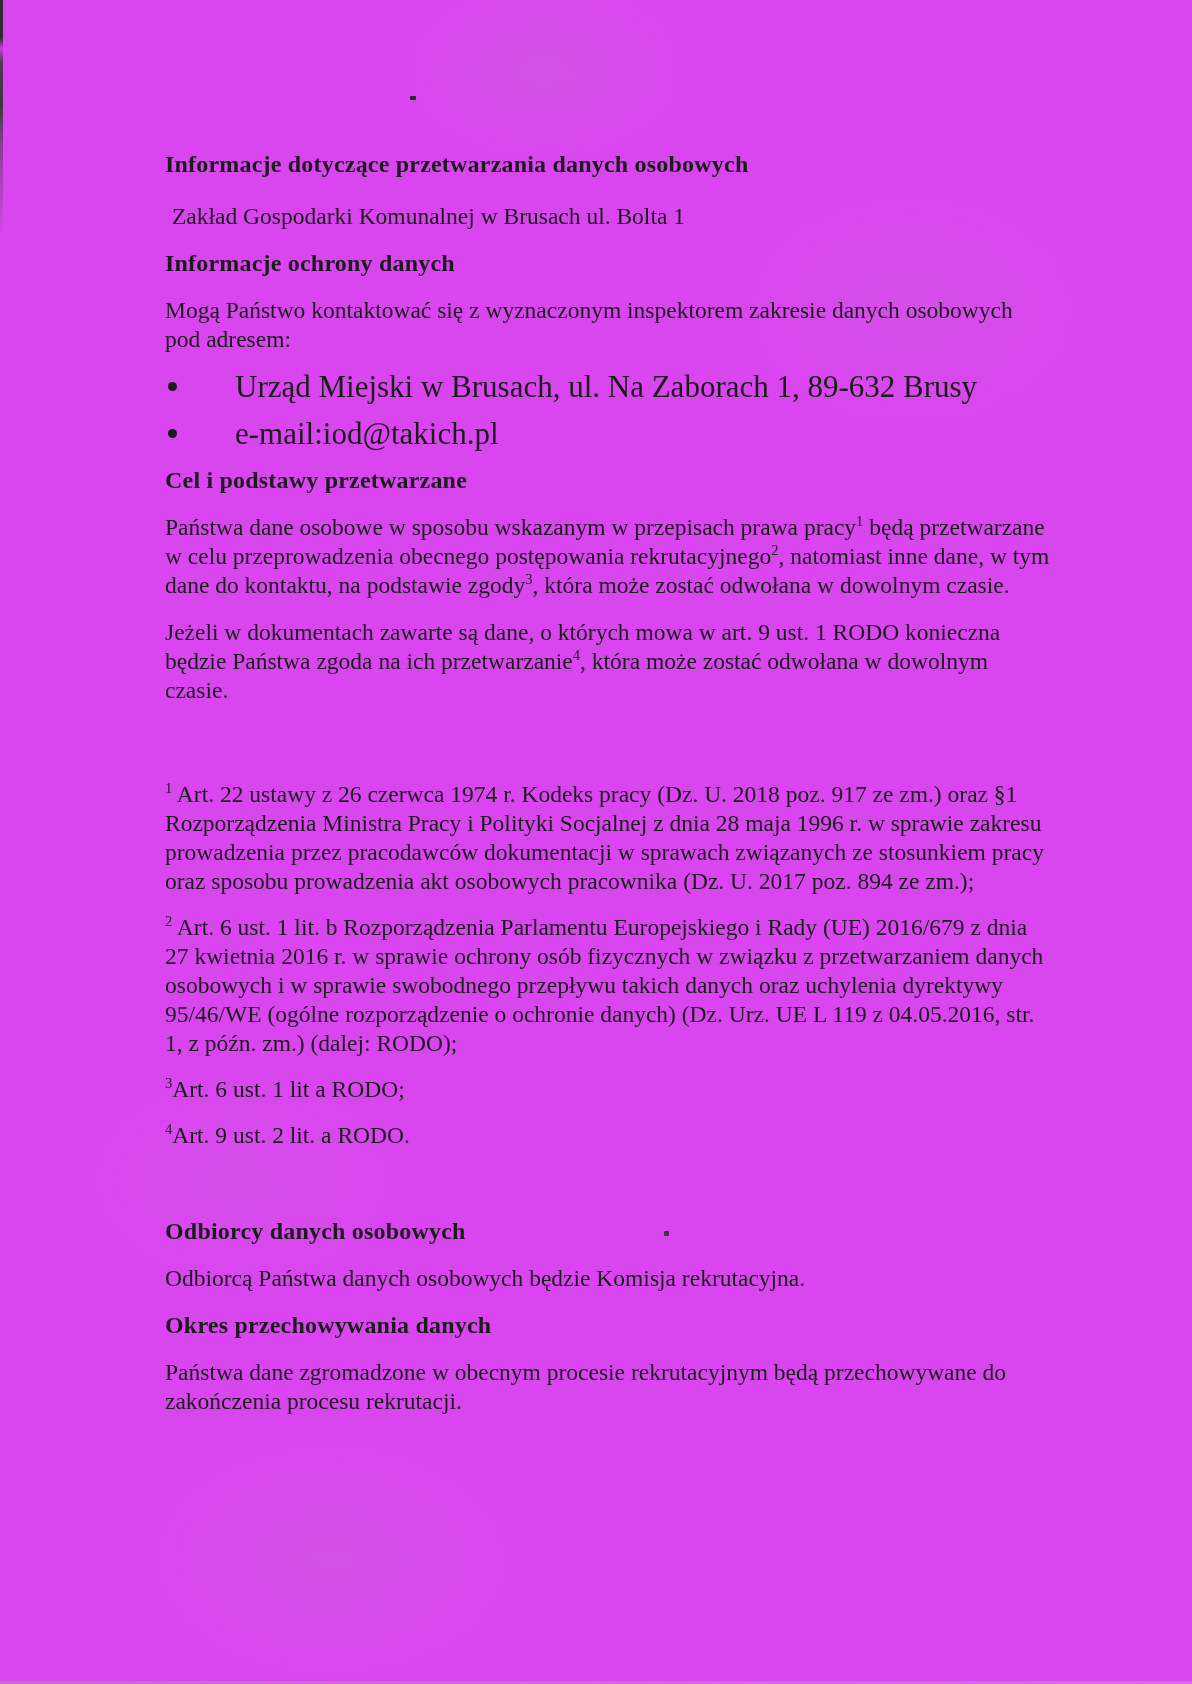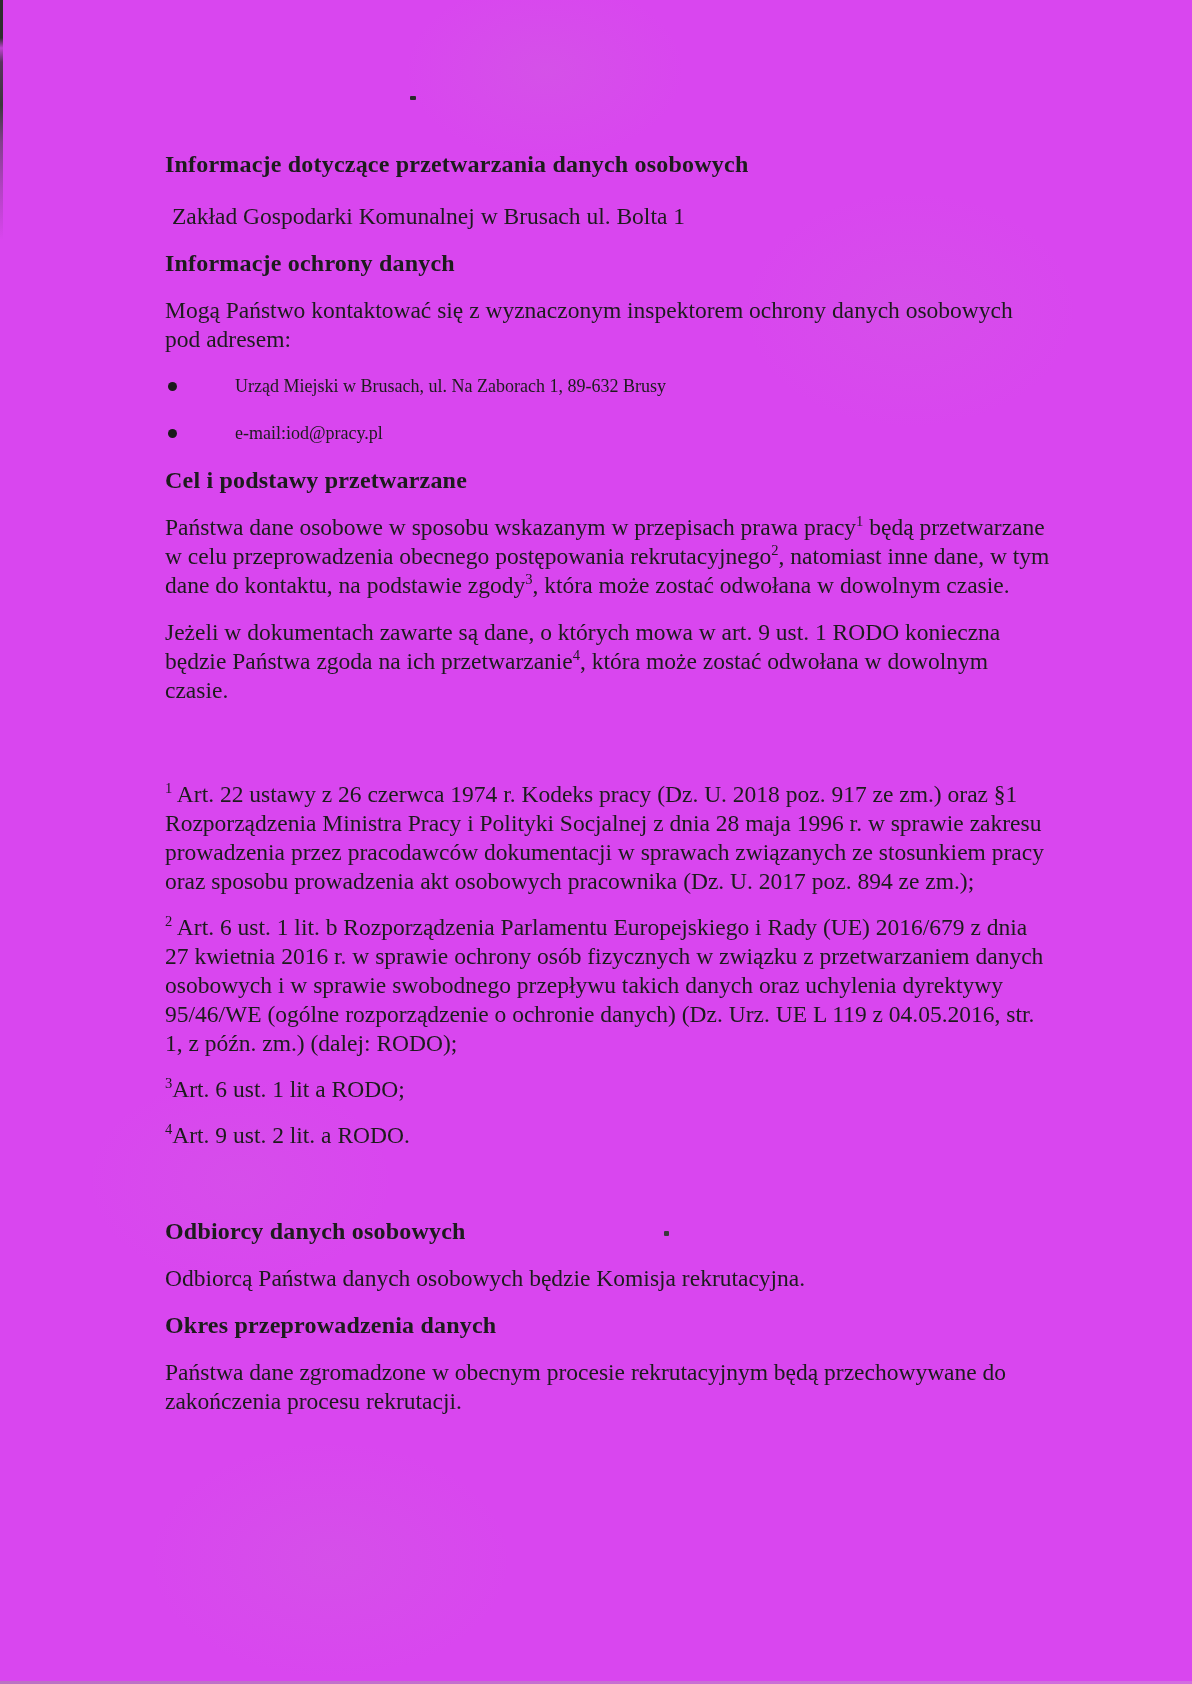--- a/index.html
+++ b/index.html
@@ -50,21 +50,21 @@
   sup {
     font-size: 0.62em;
     line-height: 0;
   }
   .indent-sm { padding-left: 7px; }
   .bullet-row {
     display: flex;
     align-items: flex-start;
     margin: 0 0 18px 0;
     padding-left: 3px;
-    font-size: 18px;
+    font-size: 31px;
     line-height: 29px;
   }
   .bullet-dot {
     flex: none;
     width: 9px;
     height: 9px;
     border-radius: 50%;
     background: #1b1b1b;
     margin: 10px 58px 0 0;
   }
@@ -120,47 +120,47 @@
 
 <div class="page">
 
   <div class="content">
 
     <h1>Informacje dotyczące przetwarzania danych osobowych</h1>
 
     <p class="indent-sm">Zakład Gospodarki Komunalnej w Brusach ul. Bolta 1</p>
 
     <h2>Informacje ochrony danych</h2>
-    <p>Mogą Państwo kontaktować się z wyznaczonym inspektorem ochrony danych osobowych pod adresem:</p>
+    <p>Mogą Państwo kontaktować się z wyznaczonym inspektorem zakresie danych osobowych pod adresem:</p>
 
     <div class="bullet-row">
       <span class="bullet-dot"></span>
       <span>Urząd Miejski w Brusach, ul. Na Zaborach 1, 89-632 Brusy</span>
     </div>
     <div class="bullet-row">
       <span class="bullet-dot"></span>
-      <span>e-mail:iod@pracy.pl</span>
+      <span>e-mail:iod@takich.pl</span>
     </div>
 
     <h2>Cel i podstawy przetwarzane</h2>
     <p><span>Państwa dane osobowe w sposobu wskazanym w przepisach prawa pracy</span><sup>1</sup><span> będą przetwarzane w celu przeprowadzenia obecnego postępowania rekrutacyjnego</span><sup>2</sup><span>, natomiast inne dane, w tym dane do kontaktu, na podstawie zgody</span><sup>3</sup><span>, która może zostać odwołana w dowolnym czasie.</span></p>
 
     <p><span>Jeżeli w dokumentach zawarte są dane, o których mowa w art. 9 ust. 1 RODO konieczna będzie Państwa zgoda na ich przetwarzanie</span><sup>4</sup><span>, która może zostać odwołana w dowolnym czasie.</span></p>
 
     <div class="footnotes">
       <p class="footnote"><sup>1</sup><span> Art. 22 ustawy z 26 czerwca 1974 r. Kodeks pracy (Dz. U. 2018 poz. 917 ze zm.) oraz §1 Rozporządzenia Ministra Pracy i Polityki Socjalnej z dnia 28 maja 1996 r. w sprawie zakresu prowadzenia przez pracodawców dokumentacji w sprawach związanych ze stosunkiem pracy oraz sposobu prowadzenia akt osobowych pracownika (Dz. U. 2017 poz. 894 ze zm.);</span></p>
       <p class="footnote"><sup>2</sup><span> Art. 6 ust. 1 lit. b Rozporządzenia Parlamentu Europejskiego i Rady (UE) 2016/679 z dnia 27 kwietnia 2016 r. w sprawie ochrony osób fizycznych w związku z przetwarzaniem danych osobowych i w sprawie swobodnego przepływu takich danych oraz uchylenia dyrektywy 95/46/WE (ogólne rozporządzenie o ochronie danych) (Dz. Urz. UE L 119 z 04.05.2016, str. 1, z późn. zm.) (dalej: RODO);</span></p>
       <p class="footnote"><sup>3</sup><span>Art. 6 ust. 1 lit a RODO;</span></p>
       <p class="footnote"><sup>4</sup><span>Art. 9 ust. 2 lit. a RODO.</span></p>
     </div>
 
     <h2 class="heading-after-footnotes">Odbiorcy danych osobowych</h2>
     <p>Odbiorcą Państwa danych osobowych będzie Komisja rekrutacyjna.</p>
 
-    <h2>Okres przeprowadzenia danych</h2>
+    <h2>Okres przechowywania danych</h2>
     <p>Państwa dane zgromadzone w obecnym procesie rekrutacyjnym będą przechowywane do zakończenia procesu rekrutacji.</p>
 
   </div>
 
   <div class="edge-left"></div>
   <div class="edge-bottom"></div>
   <div class="speck-top"></div>
   <div class="speck-mid"></div>
 
 </div>

